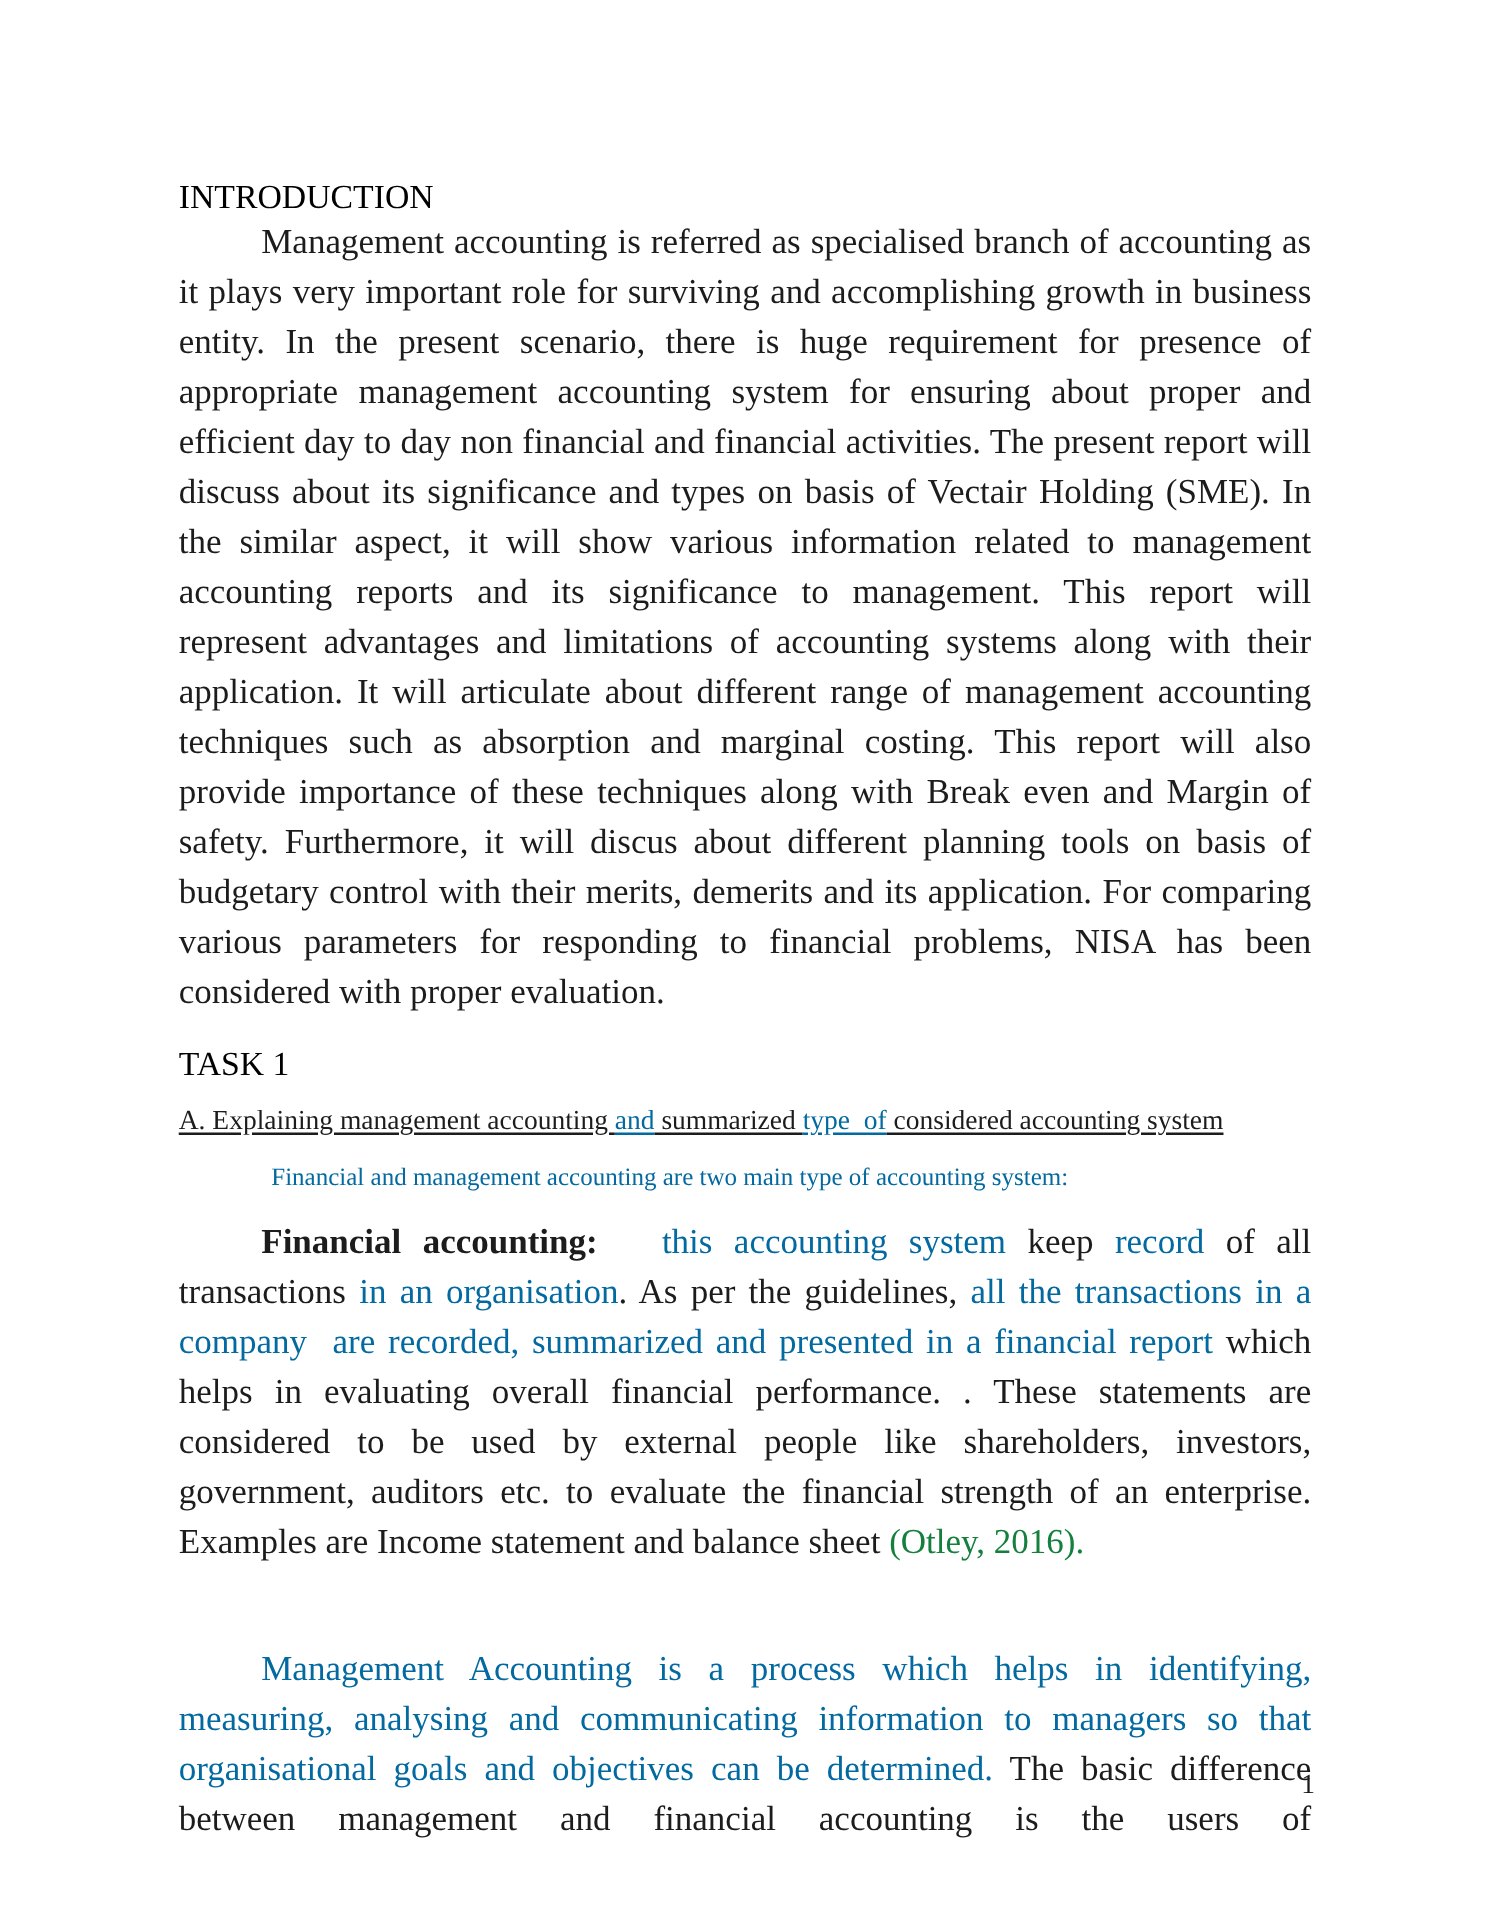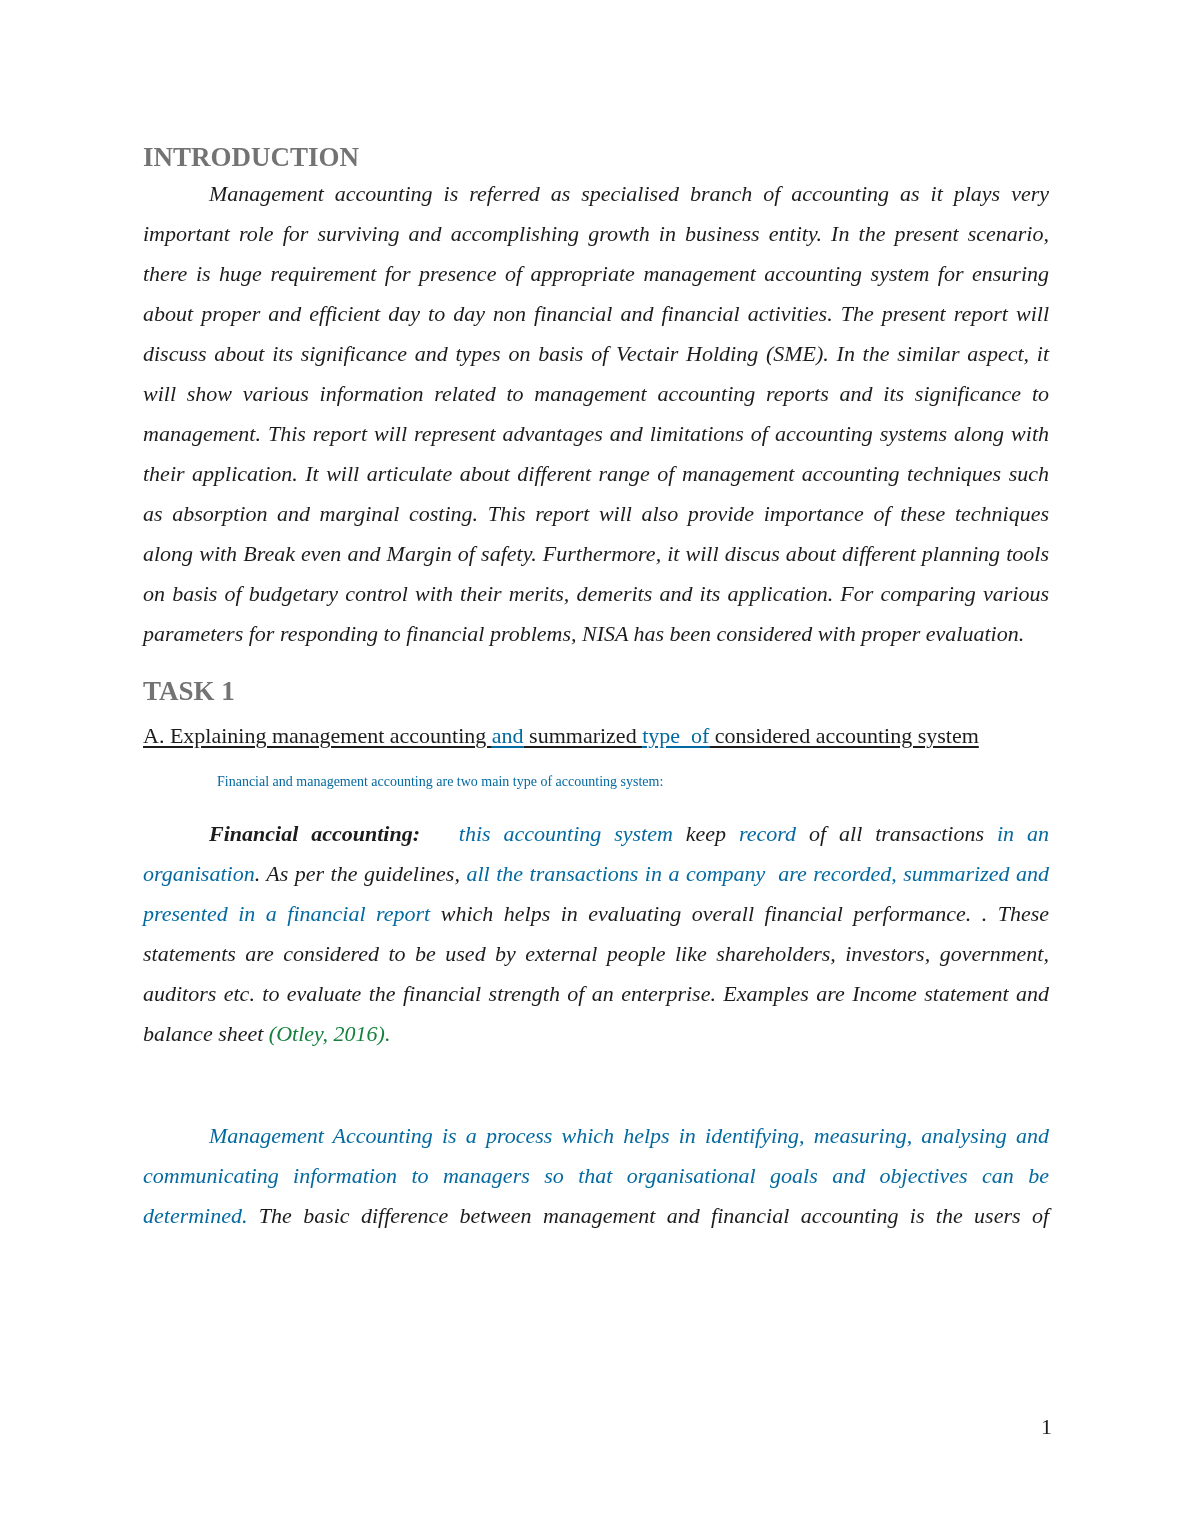--- a/index.html
+++ b/index.html
@@ -17,52 +17,51 @@
     overflow: hidden;
   }
   .content {
     position: absolute;
     left: 143px;
     top: 140px;
     width: 906px;
   }
   h1.doc-heading {
     font-size: 27px;
-    font-weight: bold;
+    font-weight: normal;
     line-height: 34px;
     margin: 0;
-    color: #737373;
+    color: #000000;
   }
   h1.task-heading {
     margin-top: 20px;
   }
   .intro-heading {
     margin-bottom: 8px;
   }
   h2.section-heading {
     font-size: 22px;
     font-weight: normal;
     line-height: 32px;
     margin: 12px 0 0 0;
   }
   h2.section-heading .u {
     text-decoration: underline;
     text-decoration-thickness: 2px;
     text-underline-offset: 3px;
   }
   p.body {
-    font-size: 22px;
+    font-size: 28px;
     line-height: 40px;
     margin: 0;
     text-align: justify;
-    font-style: italic;
   }
   .indent { text-indent: 66px; }
   p.two-main {
-    font-size: 14px;
+    font-size: 20px;
     line-height: 40px;
     margin: 10px 0 12px 0;
     text-indent: 74px;
     text-align: left;
   }
   p.cutoff { text-align-last: justify; }
   .red { color: #0369a1; }
   .cite { color: #15803d; }
   b.lead { font-weight: bold; }
   .para-gap { height: 62px; }

